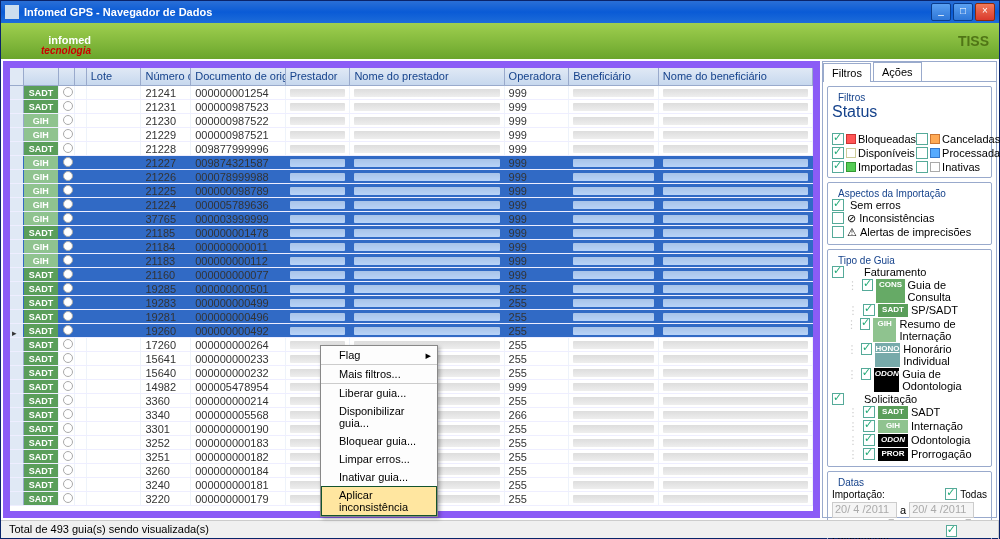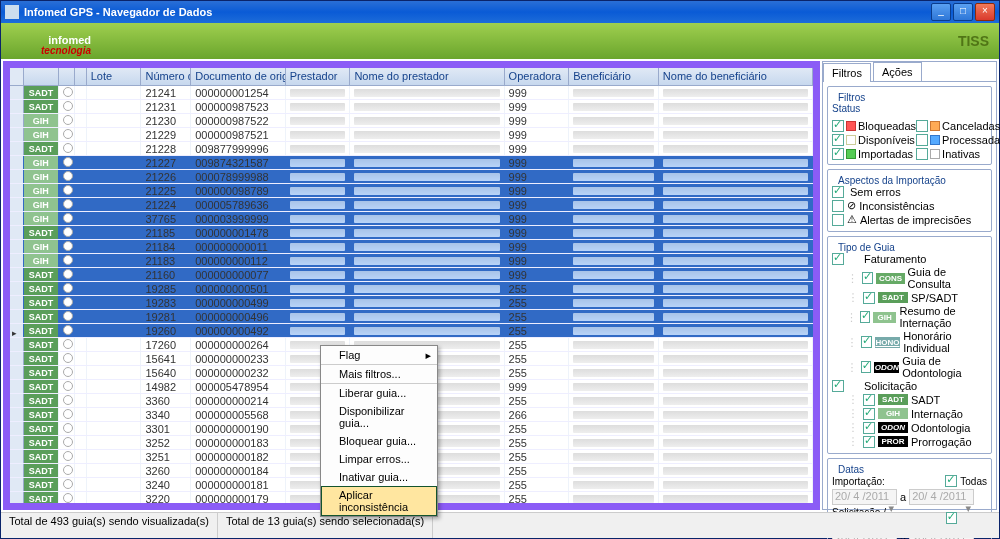--- a/index.html
+++ b/index.html
@@ -58,29 +58,29 @@
   .filter-grid { display: grid; grid-template-columns: 14px 12px 1fr 14px 12px 1fr; row-gap: 2px; align-items: center; }
   .cb { width: 12px; height: 12px; border: 1px solid #5a9; background: #fff; display: inline-block; cursor: pointer; position: relative; }
   .cb.ck::after { content: "✓"; position: absolute; left: 0px; top: -3px; font-size: 11px; color: #2a7; }
   .sq { width: 10px; height: 10px; display: inline-block; border: 1px solid #999; }
   .sq.red { background: #f55; border-color: #c33; }
   .sq.yel { border-color: #cc9; background: #fff; }
   .sq.grn { background: #5c5; border-color: #393; }
   .sq.ora { background: #fa5; border-color: #c73; }
   .sq.blu { background: #5af; border-color: #37c; }
   .sq.gry { border-color: #aaa; background: #fff; }
-  .tipo-row { display: flex; align-items: center; gap: 3px; margin-bottom: 1px; }
+  .tipo-row { display: flex; gap: 3px; margin-bottom: 1px; }
   .tipo-tag { width: 30px; font-size: 8px; font-weight: bold; text-align: center; color: #fff; padding: 1px 0; }
   .t-CONS { background: #6a6; } .t-SADT { background: #5a9e5a; } .t-GIH { background: #8fc38f; } .t-HONO { background: #7aa; text-decoration: underline; } .t-ODON { background: #000000; font-style: italic; } .t-PROR { background: #000000; }
   .tree-line { width: 14px; text-align: center; color: #ccc; }
   .date-row { display: flex; align-items: center; gap: 3px; margin-bottom: 2px; }
   .date-row label { font-size: 10px; }
   .dateinp { width: 65px; height: 16px; border: 1px solid #ccc; background: #f5f5f5; color: #aaa; font-size: 10px; padding: 0 2px; }
   .dateinp .dd { float: right; color: #888; }
-  .statusbar { height: 26px; background: #f0f0f0; border-top: 1px solid #ccc; display: flex; font-size: 10px; }
+  .statusbar { height: 18px; background: #f0f0f0; border-top: 1px solid #ccc; display: flex; font-size: 10px; flex-direction: column; }
   .statusbar > div { padding: 2px 8px; border-right: 1px solid #ccc; }
 </style>
 </head>
 <body>
 
 <div class="window">
   <div class="titlebar">
     <div class="icon"></div>
     <div class="title">Infomed GPS - Navegador de Dados</div>
     <div class="winbtns">
@@ -781,21 +781,21 @@
     </div>
 
     <div class="side">
       <div class="tabs">
         <div class="tab active">Filtros</div>
         <div class="tab">Ações</div>
       </div>
       <div class="panel">
         <div class="fieldset">
           <div class="legend">Filtros</div>
-          <div style="color:#15428b;font-size:10px;margin-bottom:6px">Status</div>
+          <div style="color:#15428b;font-size:16px;margin-bottom:12px">Status</div>
           <div class="filter-grid" id="status-grid">
               <span class="cb ck"></span>
               <span class="sq red"></span>
               <span>Bloqueadas</span>
               <span class="cb"></span>
               <span class="sq ora"></span>
               <span>Canceladas</span>
               <span class="cb ck"></span>
               <span class="sq yel"></span>
               <span>Disponíveis</span>

